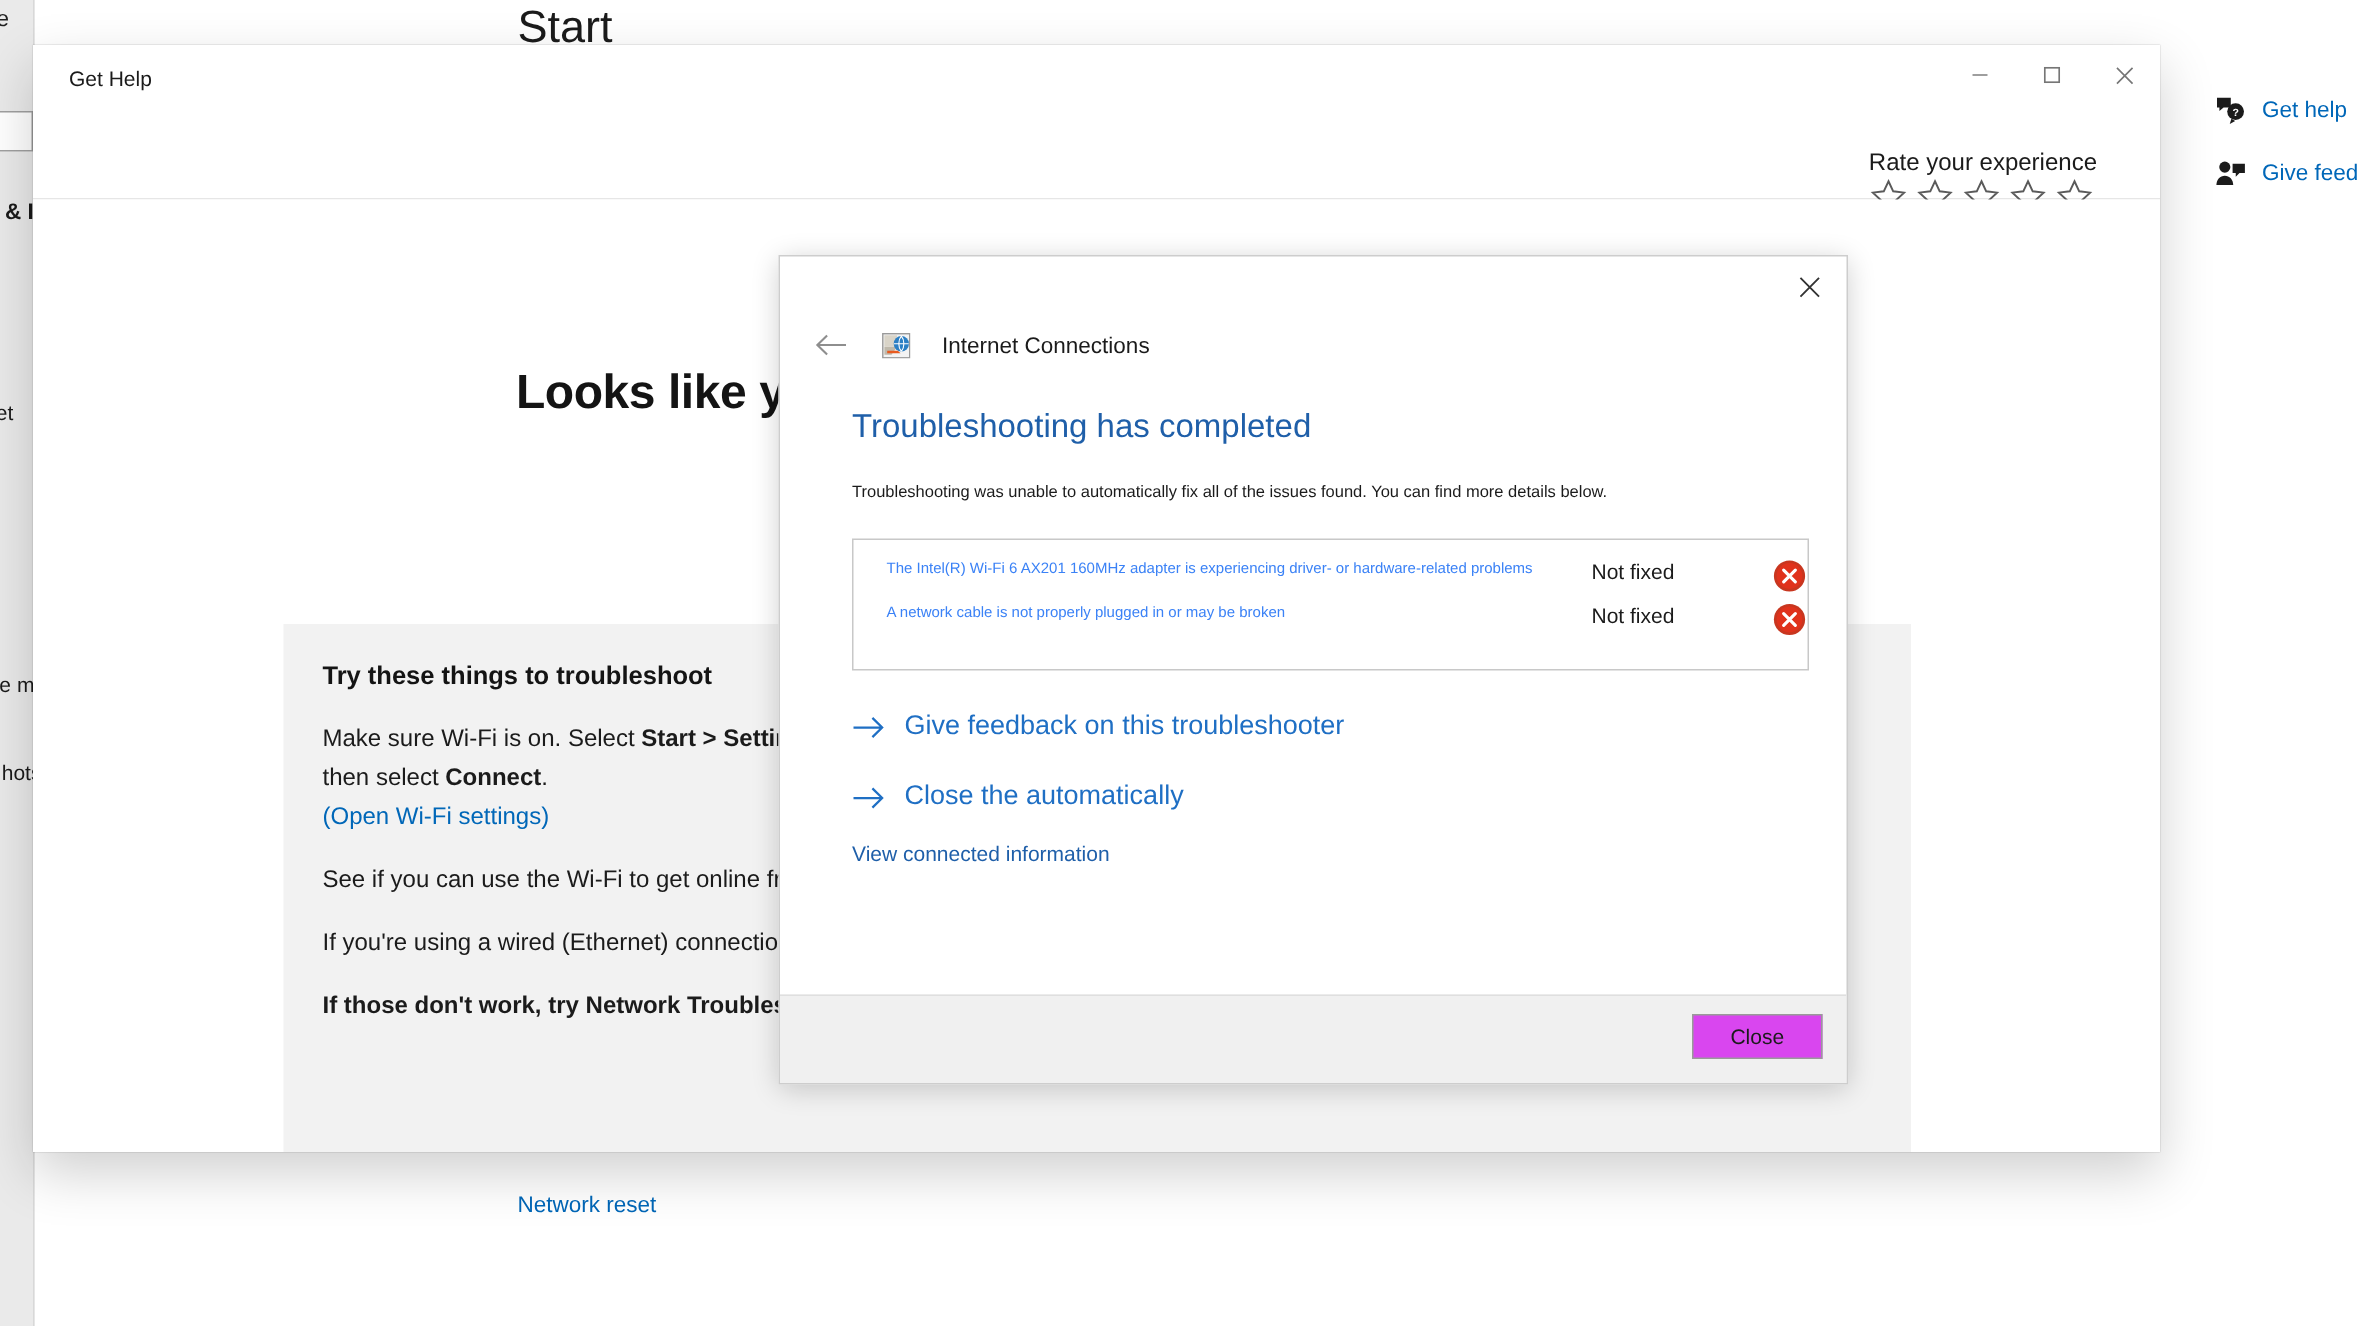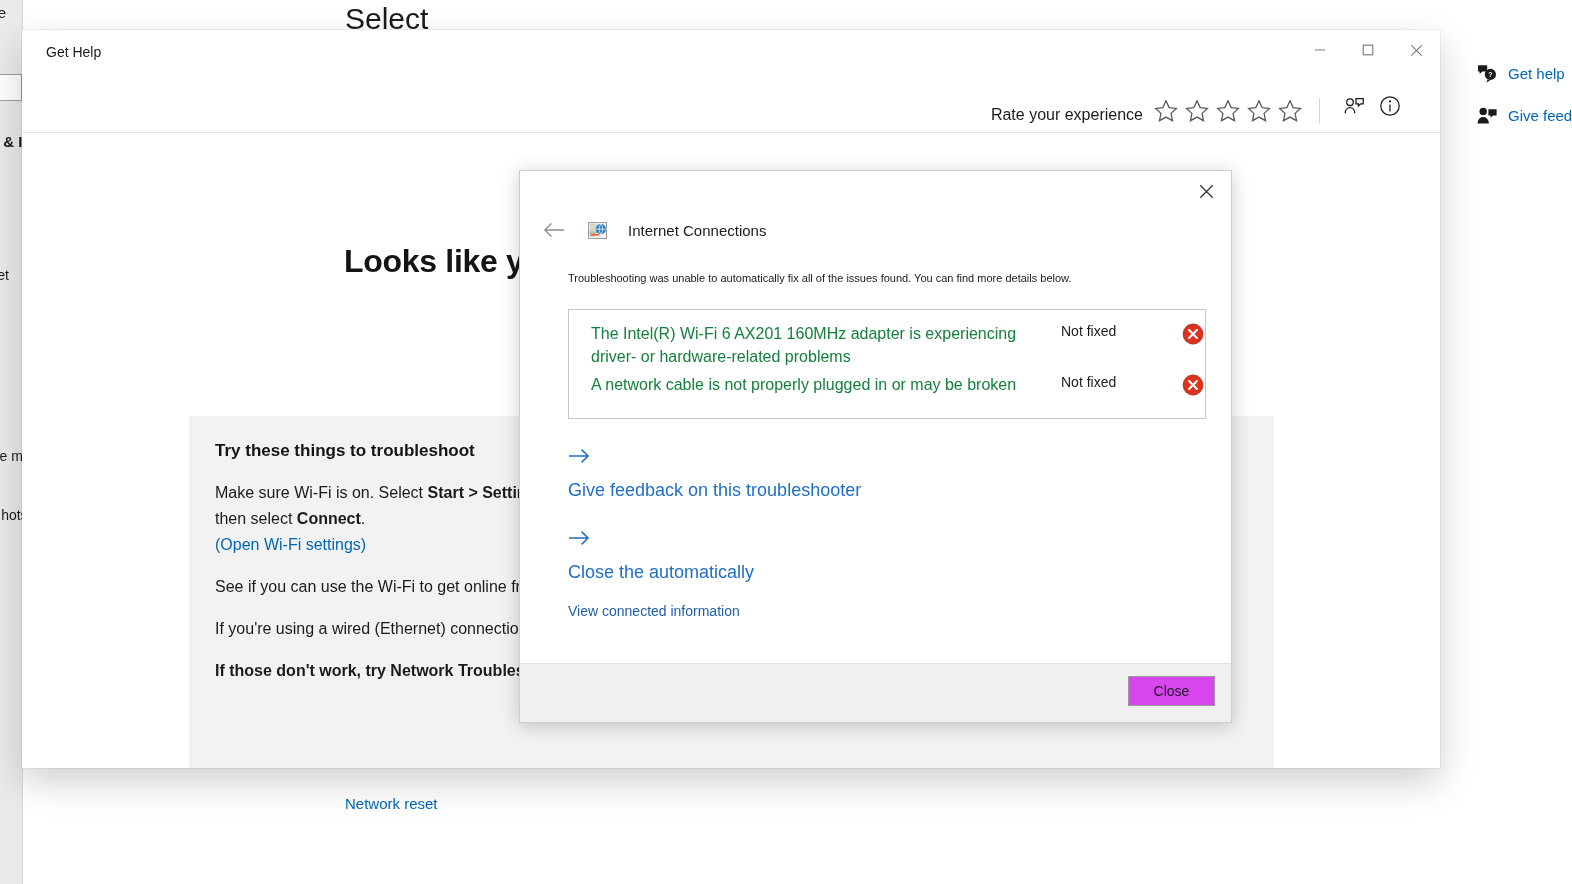--- a/index.html
+++ b/index.html
@@ -135,24 +135,25 @@
   .gh-wincontrols .wc svg { display: block; }
 
   .gh-ratingbar {
     position: relative;
     height: 56px;
     background: #ffffff;
     border-bottom: 1px solid #e6e6e6;
   }
   .gh-rating-group {
     position: absolute;
-    right: 32px; top: 8px;
+    right: 32px; top: 24px;
     display: flex;
-    align-items: flex-end;
+    align-items: flex-start;
     height: 40px;
+    flex-direction: column;
   }
   .gh-rating-label {
     font-size: 16px; color: #1b1b1b;
     white-space: nowrap;
     margin-right: 10px;
   }
   .gh-stars { display: flex; gap: 5px; align-items: center; }
   .gh-star { width: 26px; height: 26px; display: block; }
   .gh-sep {
     width: 1px; height: 26px;
@@ -265,42 +266,41 @@
     font-size: 14px; font-weight: bold; color: #1b1b1b;
     padding: 0 0 9px 12px;
   }
   .ts-prob-row {
     display: flex;
     align-items: flex-start;
     padding: 3px 0 3px 22px;
   }
   .ts-prob-text {
     flex: 0 0 470px;
-    font-size: 16px; color: #15803d;
+    font-size: 10px; color: #3b82f6;
     line-height: 1.42;
     padding-right: 10px;
     box-sizing: border-box;
   }
   .ts-prob-status {
     flex: 0 0 120px;
     font-size: 14px; color: #1b1b1b;
   }
   .ts-prob-icon {
     flex: 0 0 24px;
     width: 24px; height: 24px;
     margin-top: -1px;
   }
 
   .ts-actions { margin-top: 26px; }
   .ts-action {
     display: flex;
-    align-items: flex-start;
+    align-items: flex-end;
     gap: 13px;
     margin-bottom: 26px;
-    flex-direction: column;
   }
   .ts-action .arrow {
     width: 22px; height: 18px;
     flex: 0 0 22px;
     display: flex; align-items: center; justify-content: center;
   }
   .ts-action .alabel {
     font-size: 18px; color: #1f6fc4;
     white-space: nowrap;
   }
@@ -327,21 +327,21 @@
     font-family: "Liberation Sans", sans-serif;
     display: flex; align-items: center; justify-content: center;
   }
 </style>
 </head>
 <body>
 
 <div id="root">
 
   <div class="settings-content">
-    <div class="status-title">Select</div>
+    <div class="status-title">Start</div>
 
     <div class="bg-links">
       <a class="bg-link">View hardware and connection properties</a>
       <a class="bg-link">Network reset</a>
     </div>
 
     <div class="right-helplinks">
       <div class="help-link-row">
         <span class="hl-icon">
           <svg width="22" height="22" viewBox="0 0 22 22">
@@ -480,20 +480,21 @@
         <rect x="1.6" y="1.6" width="9" height="8.2" fill="#d9d4c8"></rect>
         <path d="M1.6 9.8h9l-4 5.6h-5z" fill="#bfb9ab"></path>
         <circle cx="13.6" cy="7.6" r="5.4" fill="#2b7fc4"></circle>
         <path d="M8.4 7.6h10.4M13.6 2.2c2.4 2.8 2.4 8 0 10.8M13.6 2.2c-2.4 2.8-2.4 8 0 10.8" fill="none" stroke="#ffffff" stroke-width="0.8"></path>
         <path d="M3.6 12.6h7.6l1.8 1.7H3.6z" fill="#e85a1f"></path>
       </svg>
       <div class="ts-nav-title">Internet Connections</div>
     </div>
 
     <div class="ts-content">
+      <h1 class="ts-h1">Troubleshooting has completed</h1>
       <p class="ts-desc">Troubleshooting was unable to automatically fix all of the issues found. You can find more details below.</p>
 
       <div class="ts-box">
 
         <div class="ts-prob-row">
           <div class="ts-prob-text">The Intel(R) Wi-Fi 6 AX201 160MHz adapter is experiencing driver- or hardware-related problems</div>
           <div class="ts-prob-status">Not fixed</div>
           <svg class="ts-prob-icon" viewBox="0 0 24 24">
             <circle cx="12" cy="12" r="10.4" fill="#c8361f"></circle>
             <circle cx="12" cy="12" r="8.6" fill="#e0321c"></circle>

